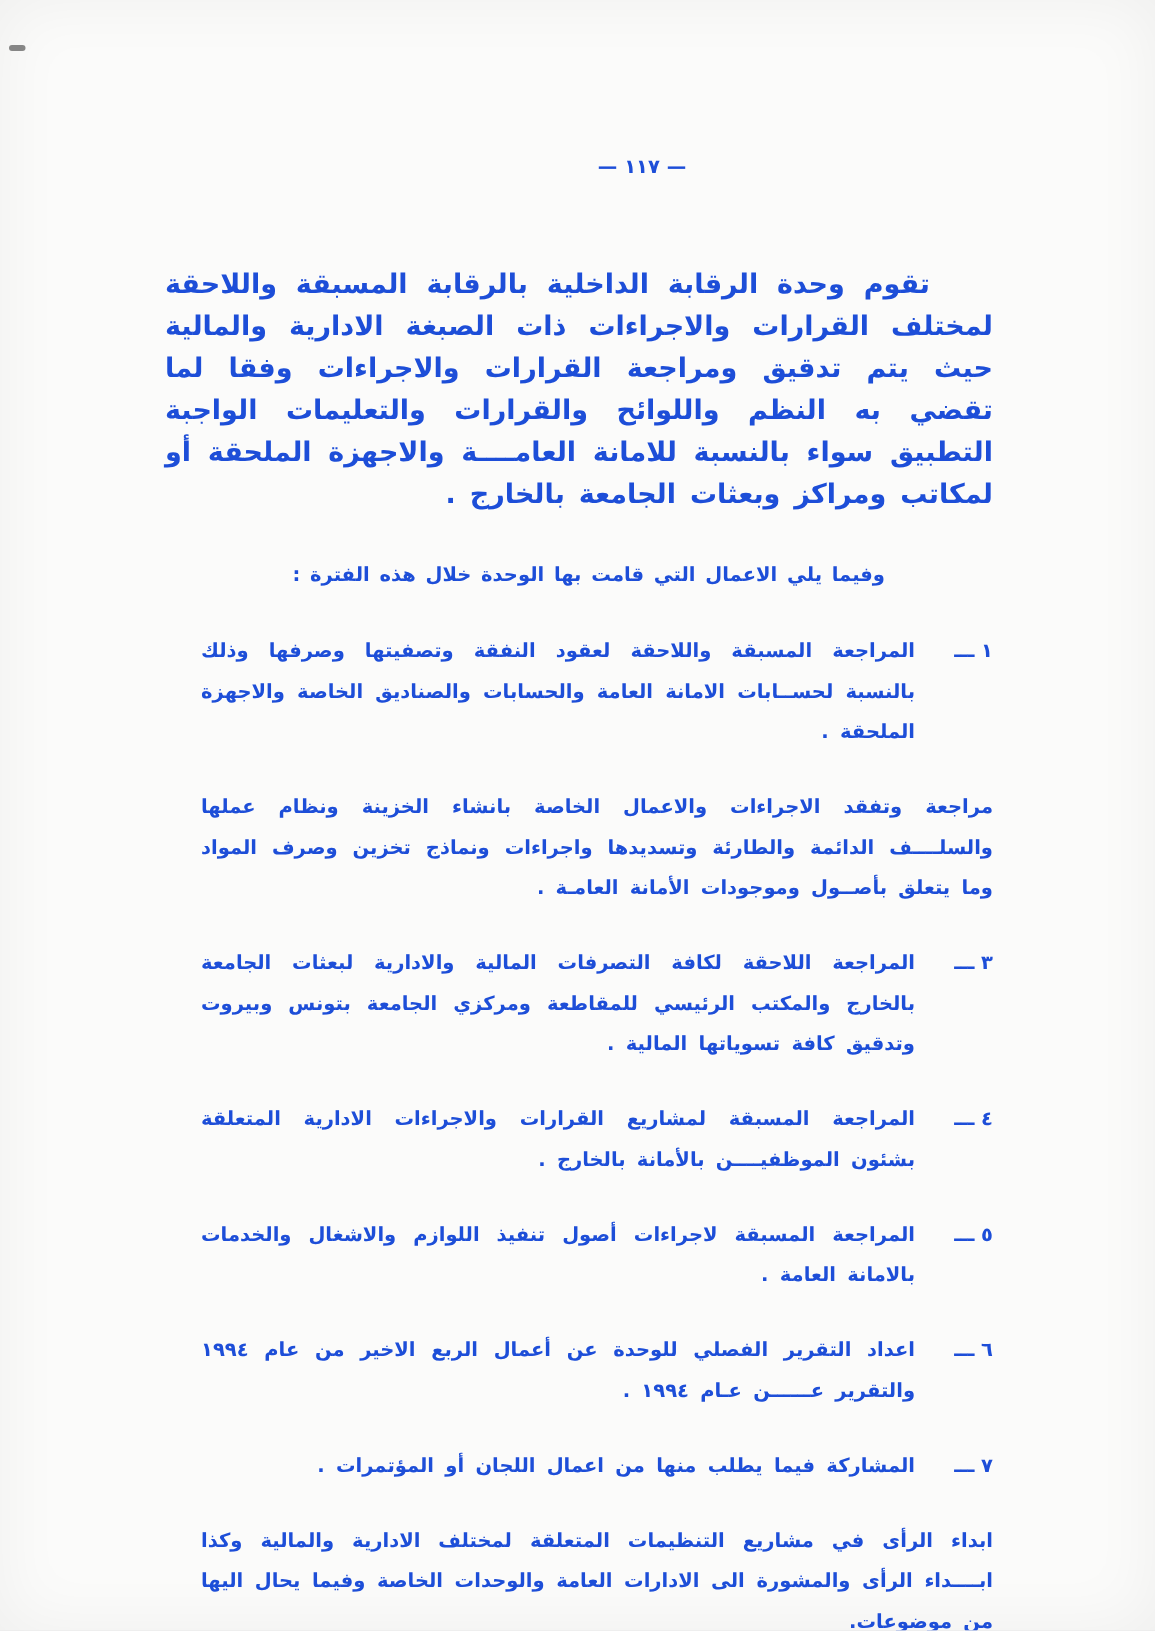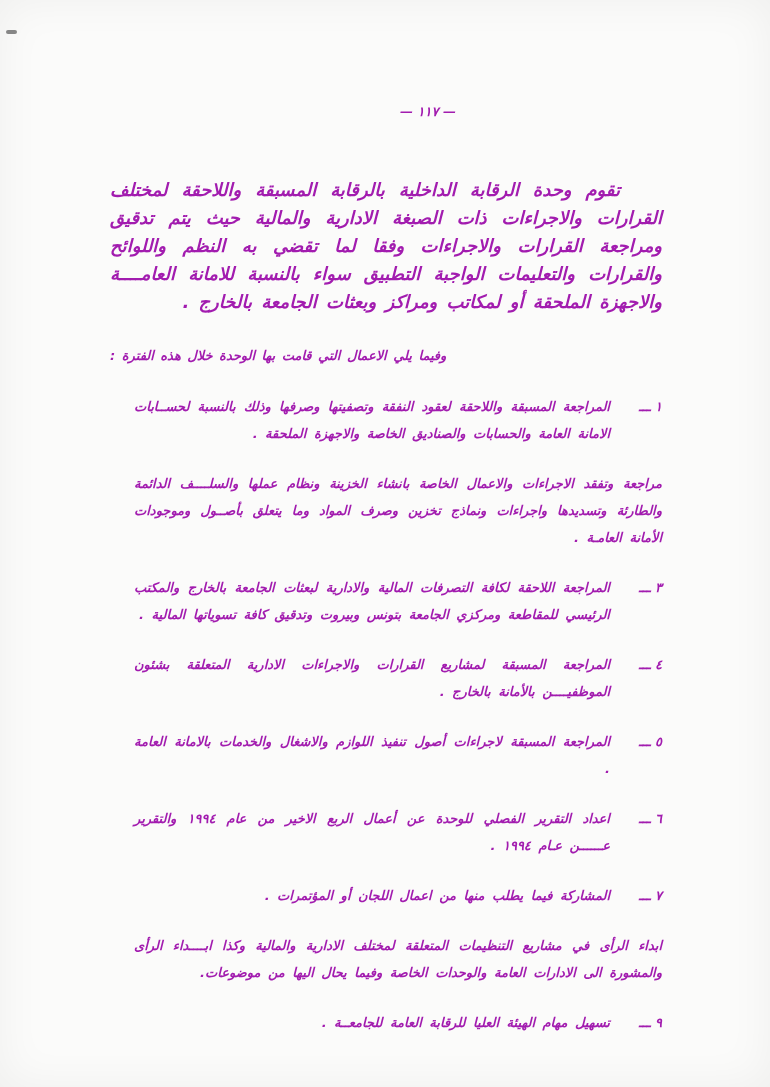--- a/index.html
+++ b/index.html
@@ -9,23 +9,22 @@
   }
   .page {
     position: relative;
     width: 770px;
     height: 1087px;
     margin: 0 auto;
     background: #fbfbfa;
     box-shadow: inset 0 0 45px rgba(0,0,0,0.05);
     overflow: hidden;
     font-family: "DejaVu Sans", sans-serif;
-    color: #a21caf;
+    color: #1d4ed8;
     font-weight: bold;
-    font-style: italic;
   }
   .scan-speck {
     position: absolute;
     left: 6px;
     top: 30px;
     width: 11px;
     height: 4px;
     background: #4a4a4a;
     border-radius: 2px;
     opacity: 0.65;
@@ -47,21 +46,21 @@
     font-size: 18px;
     line-height: 28px;
     text-align: justify;
     text-indent: 42px;
     word-spacing: 3px;
   }
   .lead-in {
     margin: 0;
     font-size: 13px;
     line-height: 28px;
-    text-align: left;
+    text-align: right;
     text-indent: 72px;
     word-spacing: 2px;
   }
   .item {
     display: flex;
     margin-top: 23px;
     font-size: 13px;
     line-height: 27px;
   }
   .item .num {

